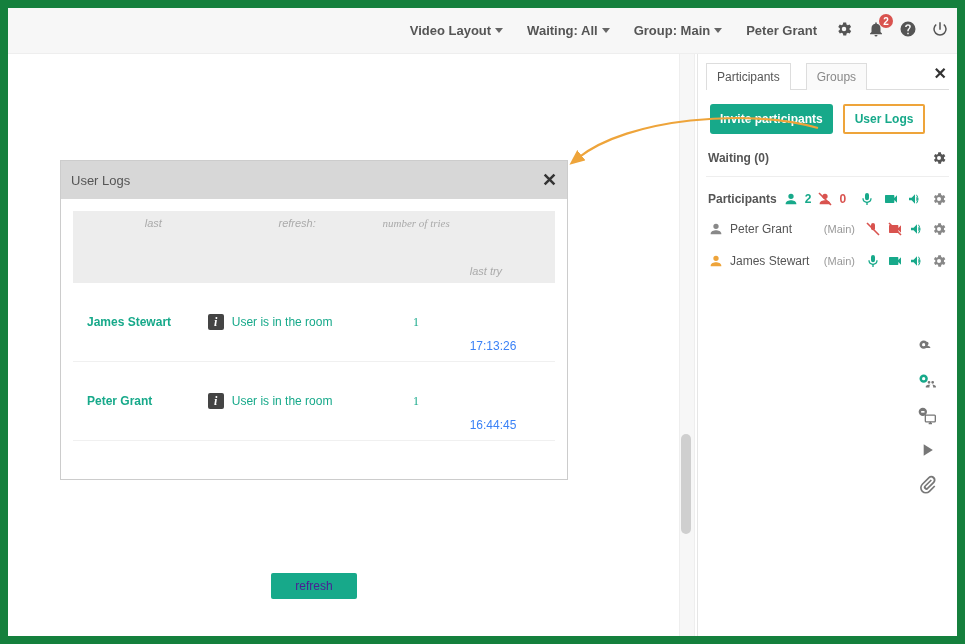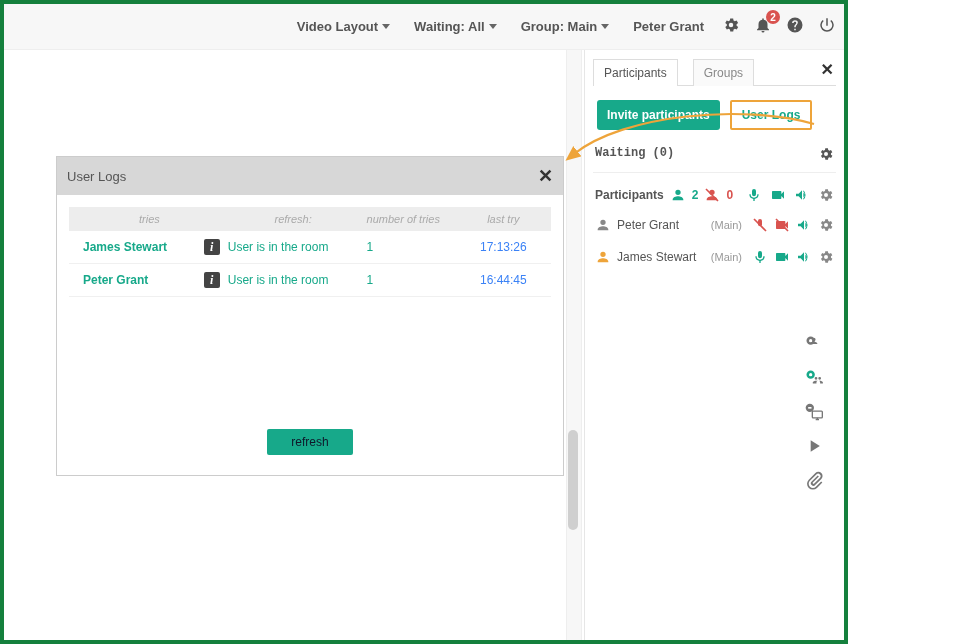--- a/index.html
+++ b/index.html
@@ -1,19 +1,19 @@
 <!DOCTYPE html>
 <html><head>
 <meta charset="utf-8">
 <style>
   * { box-sizing: border-box; }
   html, body { margin:0; padding:0; font-family: 'Segoe UI', Arial, sans-serif; }
   body { background:#fff; }
   .frame {
-    width:848px; height:644px; border:4px solid #15803d; position:relative; overflow:hidden;
+    width:965px; height:644px; border:8px solid #15803d; position:relative; overflow:hidden;
     background:#fff;
   }
   
   .topbar {
     height:46px; background:#f7f7f7; border-bottom:1px solid #eee;
     display:flex; align-items:center; justify-content:flex-end;
     padding:0 8px; font-size:13px; color:#444; position:relative;
   }
   .topbar .menus { display:flex; gap:24px; margin-right:24px; font-weight:600; color:#555;}
   .topbar .menus .mitem { display:flex; align-items:center; gap:4px; cursor:pointer;}
@@ -49,22 +49,22 @@
   .actions { display:flex; gap:10px; padding:14px 12px 10px;}
   .btn-green {
     background:#17a98a; color:#fff; border-radius:3px; padding:8px 10px; font-weight:600;
     font-size:12px; cursor:pointer;
   }
   .btn-outline {
     border:2px solid #eea43a; color:#17a98a; border-radius:2px; padding:6px 10px;
     font-size:12px; font-weight:600; cursor:pointer; background:#fff;
   }
   .section-h {
-    display:flex; justify-content:space-between; 
-    padding:6px 10px; font-weight:700; color:#555;font-family:Liberation Mono, monospace;
+    display:flex; justify-content:space-between; align-items:center;
+    padding:6px 10px; font-weight:700; color:#555;
   }
   .plist-head {
     display:flex; align-items:center; padding:10px 10px 6px; gap:6px; font-weight:700;
   }
   .plist-head .right-ico { margin-left:auto; display:flex; gap:8px; align-items:center;}
   .green { color:#17a98a; }
   .red { color:#d9534f; }
   .orange { color:#eea43a; }
   .grey { color:#888; }
   .prow {
@@ -105,38 +105,38 @@
   }
   .modal-close { font-size:18px; font-weight:700; cursor:pointer; color:#333;}
   .modal-body { padding:12px 12px 0;}
   .thead {
     background:#ededed; color:#aaa; font-style:italic; font-size:11px;
     display:flex; padding:6px 6px;
   }
   .thead div, .trow div { padding:0 4px; }
   .c1{ width:150px; text-align:center;}
   .c2{ width:140px; text-align:center;}
-  .c3{ width:100px; text-align:left;}
-  .c4{ width:84px; text-align:center;}
+  .c3{ width:100px; text-align:center;font-family:Liberation Serif, serif;}
+  .c4{ width:84px; margin-top:48px;}
   .trow {
     display:flex; align-items:center; padding:8px 6px; border-bottom:1px solid #f0f0f0;
     font-size:12px;
   }
   .trow .c1 { color:#17a98a; font-weight:700; text-align:left; display:flex; align-items:center; gap:8px; padding-left:8px;}
   .trow .c2 { color:#17a98a; display:flex; align-items:center; gap:6px; text-align:right;}
   .trow .c3 { color:#17a98a; }
   .trow .c4 { color:#3b82f6; }
   .info-ico {
     width:16px; height:16px; background:#444; color:#fff; border-radius:2px;
     display:inline-flex; align-items:center; justify-content:center; font-weight:700;
     font-style:italic; font-family:serif; font-size:12px; margin-left:auto; margin-right:0;
   }
   .refresh-row { text-align:center; padding:12px 0;}
   .btn-refresh {
-    background:#17a98a; color:#0f172a; padding:6px 24px; font-size:12px; border-radius:2px;
+    background:#17a98a; color:#4c1d95; padding:6px 24px; font-size:12px; border-radius:2px;
     display:inline-block; cursor:pointer;
   }
 
   
   svg.arrow { position:absolute; left:560px; top:95px; pointer-events:none; }
 
   
   svg.ic { width:16px; height:16px; fill:currentColor; vertical-align:middle;}
   svg.ic-lg { width:18px; height:18px; fill:currentColor;}
   svg.ic-xl { width:20px; height:20px; fill:currentColor;}
@@ -331,21 +331,21 @@
     </span>
   </div>
 
   <div class="modal">
     <div class="modal-h">
       <span>User Logs</span>
       <span class="modal-close">✕</span>
     </div>
     <div class="modal-body">
       <div class="thead">
-        <div class="c1">tries</div>
+        <div class="c1">last</div>
         <div class="c2">refresh:</div>
         <div class="c3">number of tries</div>
         <div class="c4">last try</div>
       </div>
 
       <div class="trow">
         <div class="c1">
           <span>James Stewart</span>
           <span class="info-ico">i</span>
         </div>

